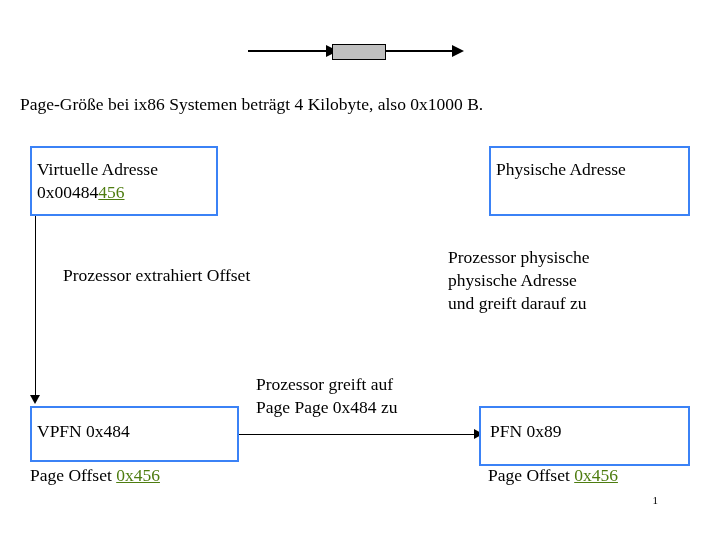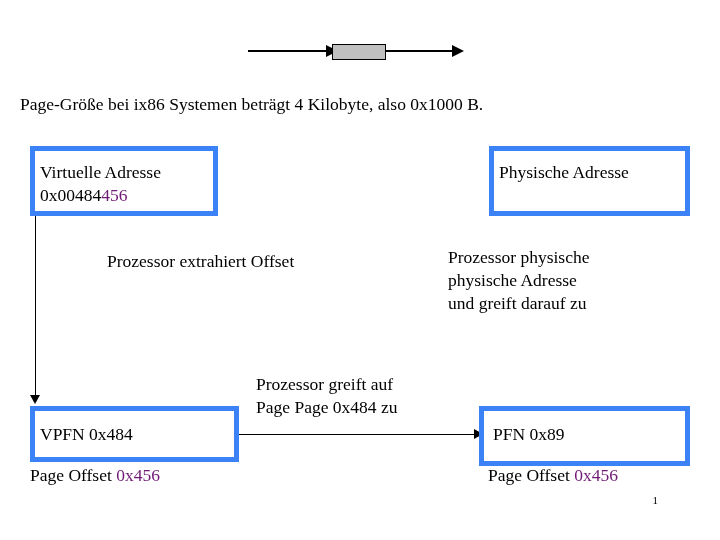--- a/index.html
+++ b/index.html
@@ -48,30 +48,31 @@
     width: 660px;
     font-size: 17.5px;
     line-height: 22px;
     white-space: nowrap;
     margin-top: 7px;
   }
 
   
   .box {
     position: absolute;
-    border: 5px solid #3b82f6;
+    border: 2px solid #3b82f6;
     background: #ffffff;
     box-sizing: border-box;
   }
   .box-text {
     font-size: 17.5px;
     line-height: 23px;
   }
   .red {
-    color: #701a75;
+    color: #4d7c0f;
+    text-decoration: underline;
   }
 
   
   .txt {
     position: absolute;
     font-size: 17.5px;
     line-height: 23px;
   }
 
   
@@ -127,21 +128,21 @@
     <div class="box-text" style="padding:10px 0 0 5px;">Virtuelle Adresse</div>
     <div class="box-text" style="padding:0 0 0 5px;">
       <span>0x00484</span><span class="red">456</span>
     </div>
   </div>
 
   <div class="box" style="left:489px; top:146px; width:201px; height:70px;">
     <div class="box-text" style="padding:10px 0 0 5px;">Physische Adresse</div>
   </div>
 
-  <div class="txt" style="left:63px; top:250px; width:300px;margin-left:44px;">
+  <div class="txt" style="left:63px; top:264px; width:300px;">
     <div>Prozessor extrahiert Offset</div>
   </div>
 
   <div class="txt" style="left:448px; top:246px; width:250px;">
     <div>Prozessor physische</div>
     <div>physische Adresse</div>
     <div>und greift darauf zu</div>
   </div>
 
   <div class="txt" style="left:240px; top:373px; width:250px;margin-left:16px;">

